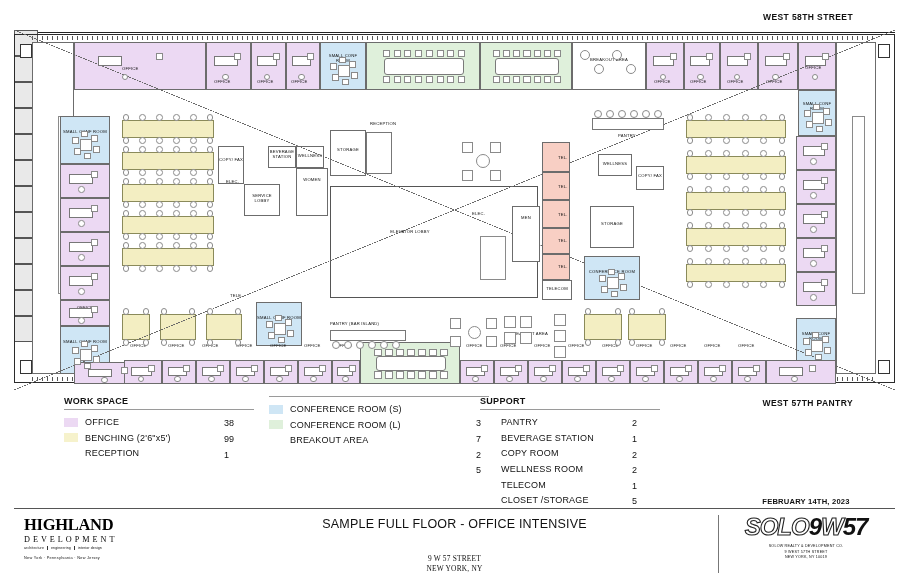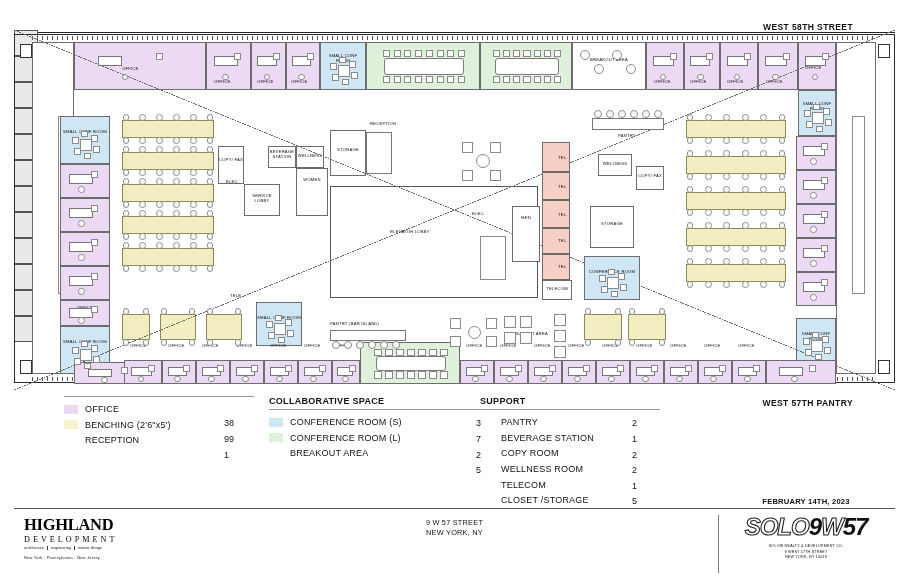--- a/index.html
+++ b/index.html
@@ -57,36 +57,36 @@
   #title{position:absolute;left:14px;top:508px;width:881px;height:70px;border-top:1.2px solid #555;}
   #hl{position:absolute;left:10px;top:8px;}
   .hl1{font-family:"Liberation Serif",serif;font-weight:bold;font-size:16.5px;letter-spacing:-.3px;color:#000;line-height:1;}
   .hl2{font-family:"Liberation Serif",serif;font-size:8.2px;letter-spacing:3.0px;color:#000;margin-top:1px;}
   .hl3{font-size:3.6px;letter-spacing:.1px;color:#111;margin-top:2px;}
   .hl3 span{display:inline-block;padding:0 3px;border-left:.5px solid #333;}
   .hl3 span:first-child{border-left:0;padding-left:0;}
   .hl4{font-size:3.8px;letter-spacing:.3px;color:#111;margin-top:6px;}
   #ctrtitle{position:absolute;left:0;right:0;top:8px;text-align:center;}
   .ct1{font-size:12.5px;letter-spacing:.2px;color:#111;}
-  .ct2{font-size:7.4px;letter-spacing:.2px;color:#111;margin-top:1px;line-height:1.35;}
+  .ct2{font-size:7.4px;letter-spacing:.2px;color:#111;margin-top:23px;line-height:1.35;font-family:Liberation Serif, serif;}
   #rblk{position:absolute;right:4px;top:-12px;width:170px;text-align:center;}
   .rdate{font-size:7.6px;font-weight:bold;letter-spacing:.2px;color:#111;}
   .solo{margin-top:9px;font-family:"Liberation Sans",sans-serif;font-weight:bold;font-style:italic;
         font-size:24px;letter-spacing:-1px;line-height:1;}
   .solo .hollow{color:#fff;-webkit-text-stroke:1.1px #222;}
   .solo .solid{color:#111;}
   .raddr{font-size:3.7px;letter-spacing:.2px;color:#111;line-height:1.5;margin-top:5px;}
   .vrule{position:absolute;width:1px;background:#777;}
 </style>
 </head>
 <body>
 
 <div id="sheet">
 
-  <div class="abs street" style="right:56px;top:22px;margin-left:40px;">WEST 58TH STREET</div>
+  <div class="abs street" style="right:56px;top:12px;margin-left:40px;">WEST 58TH STREET</div>
   <div class="streetrule" style="left:14px;top:32px;width:881px;"></div>
 
   <div id="plan">
 
     <div class="slabline" style="left:0;top:4px;width:881px;height:1.4px;"></div>
     <div class="slabline" style="left:0;top:352px;width:881px;height:1.4px;"></div>
     <div class="slabline" style="left:0;top:4px;width:1.4px;height:349px;"></div>
     <div class="slabline" style="left:879.6px;top:4px;width:1.4px;height:349px;"></div>
 
     <div class="hatchband" style="left:18px;top:5.5px;width:843px;height:4px;"></div>
@@ -688,40 +688,40 @@
       <div class="chair" style="left: 354px; top: 311px; width: 6px; height: 6px;"></div>
       <div class="chair" style="left: 366px; top: 311px; width: 6px; height: 6px;"></div>
       <div class="chair" style="left: 378px; top: 311px; width: 6px; height: 6px;"></div>
     </div>
 
   <div class="abs street" style="right:56px;top:398px;">WEST 57TH PANTRY</div>
 
   <div id="legend">
 
     <div class="lg-col" style="left:50px;width:190px;">
+      <div class="lg-head">WORK SPACE</div>
       <div class="lg-rule"></div>
       <div class="lg-row">
         <span class="sw" style="background:#ecd9f3;"></span>
         <span class="lg-name">OFFICE</span>
       </div>
       <div class="lg-row">
         <span class="sw" style="background:#f6f2cc;"></span>
         <span class="lg-name">BENCHING (2'6"x5')</span>
       </div>
       <div class="lg-row">
         <span class="sw blank"></span>
         <span class="lg-name">RECEPTION</span>
       </div>
     </div>
     <div class="lg-qty" style="left:210px;top:22.4px;">38</div>
     <div class="lg-qty" style="left:210px;top:38px;">99</div>
     <div class="lg-qty" style="left:210px;top:53.6px;">1</div>
 
     <div class="lg-col" style="left:255px;width:220px;">
-      <div class="lg-head">COLLABORATIVE SPACE</div>
       <div class="lg-rule"></div>
       <div class="lg-row">
         <span class="sw" style="background:#cfe6f5;"></span>
         <span class="lg-name">CONFERENCE ROOM (S)</span>
       </div>
       <div class="lg-row">
         <span class="sw" style="background:#dff0db;"></span>
         <span class="lg-name">CONFERENCE ROOM (L)</span>
       </div>
       <div class="lg-row">
@@ -775,20 +775,21 @@
     <div id="hl">
       <div class="hl1">HIGHLAND</div>
       <div class="hl2">DEVELOPMENT</div>
       <div class="hl3">
         <span>architecture</span><span>engineering</span><span>interior design</span>
       </div>
       <div class="hl4">New York   · Pennsylvania   · New Jersey</div>
     </div>
 
     <div id="ctrtitle">
+      <div class="ct1">SAMPLE FULL FLOOR - OFFICE INTENSIVE</div>
       <div class="ct2">
         <div>9 W 57 STREET</div>
         <div>NEW YORK, NY</div>
       </div>
     </div>
 
     <div class="vrule" style="right:176px;top:6px;height:58px;"></div>
 
     <div id="rblk">
       <div class="rdate">FEBRUARY 14TH, 2023</div>

